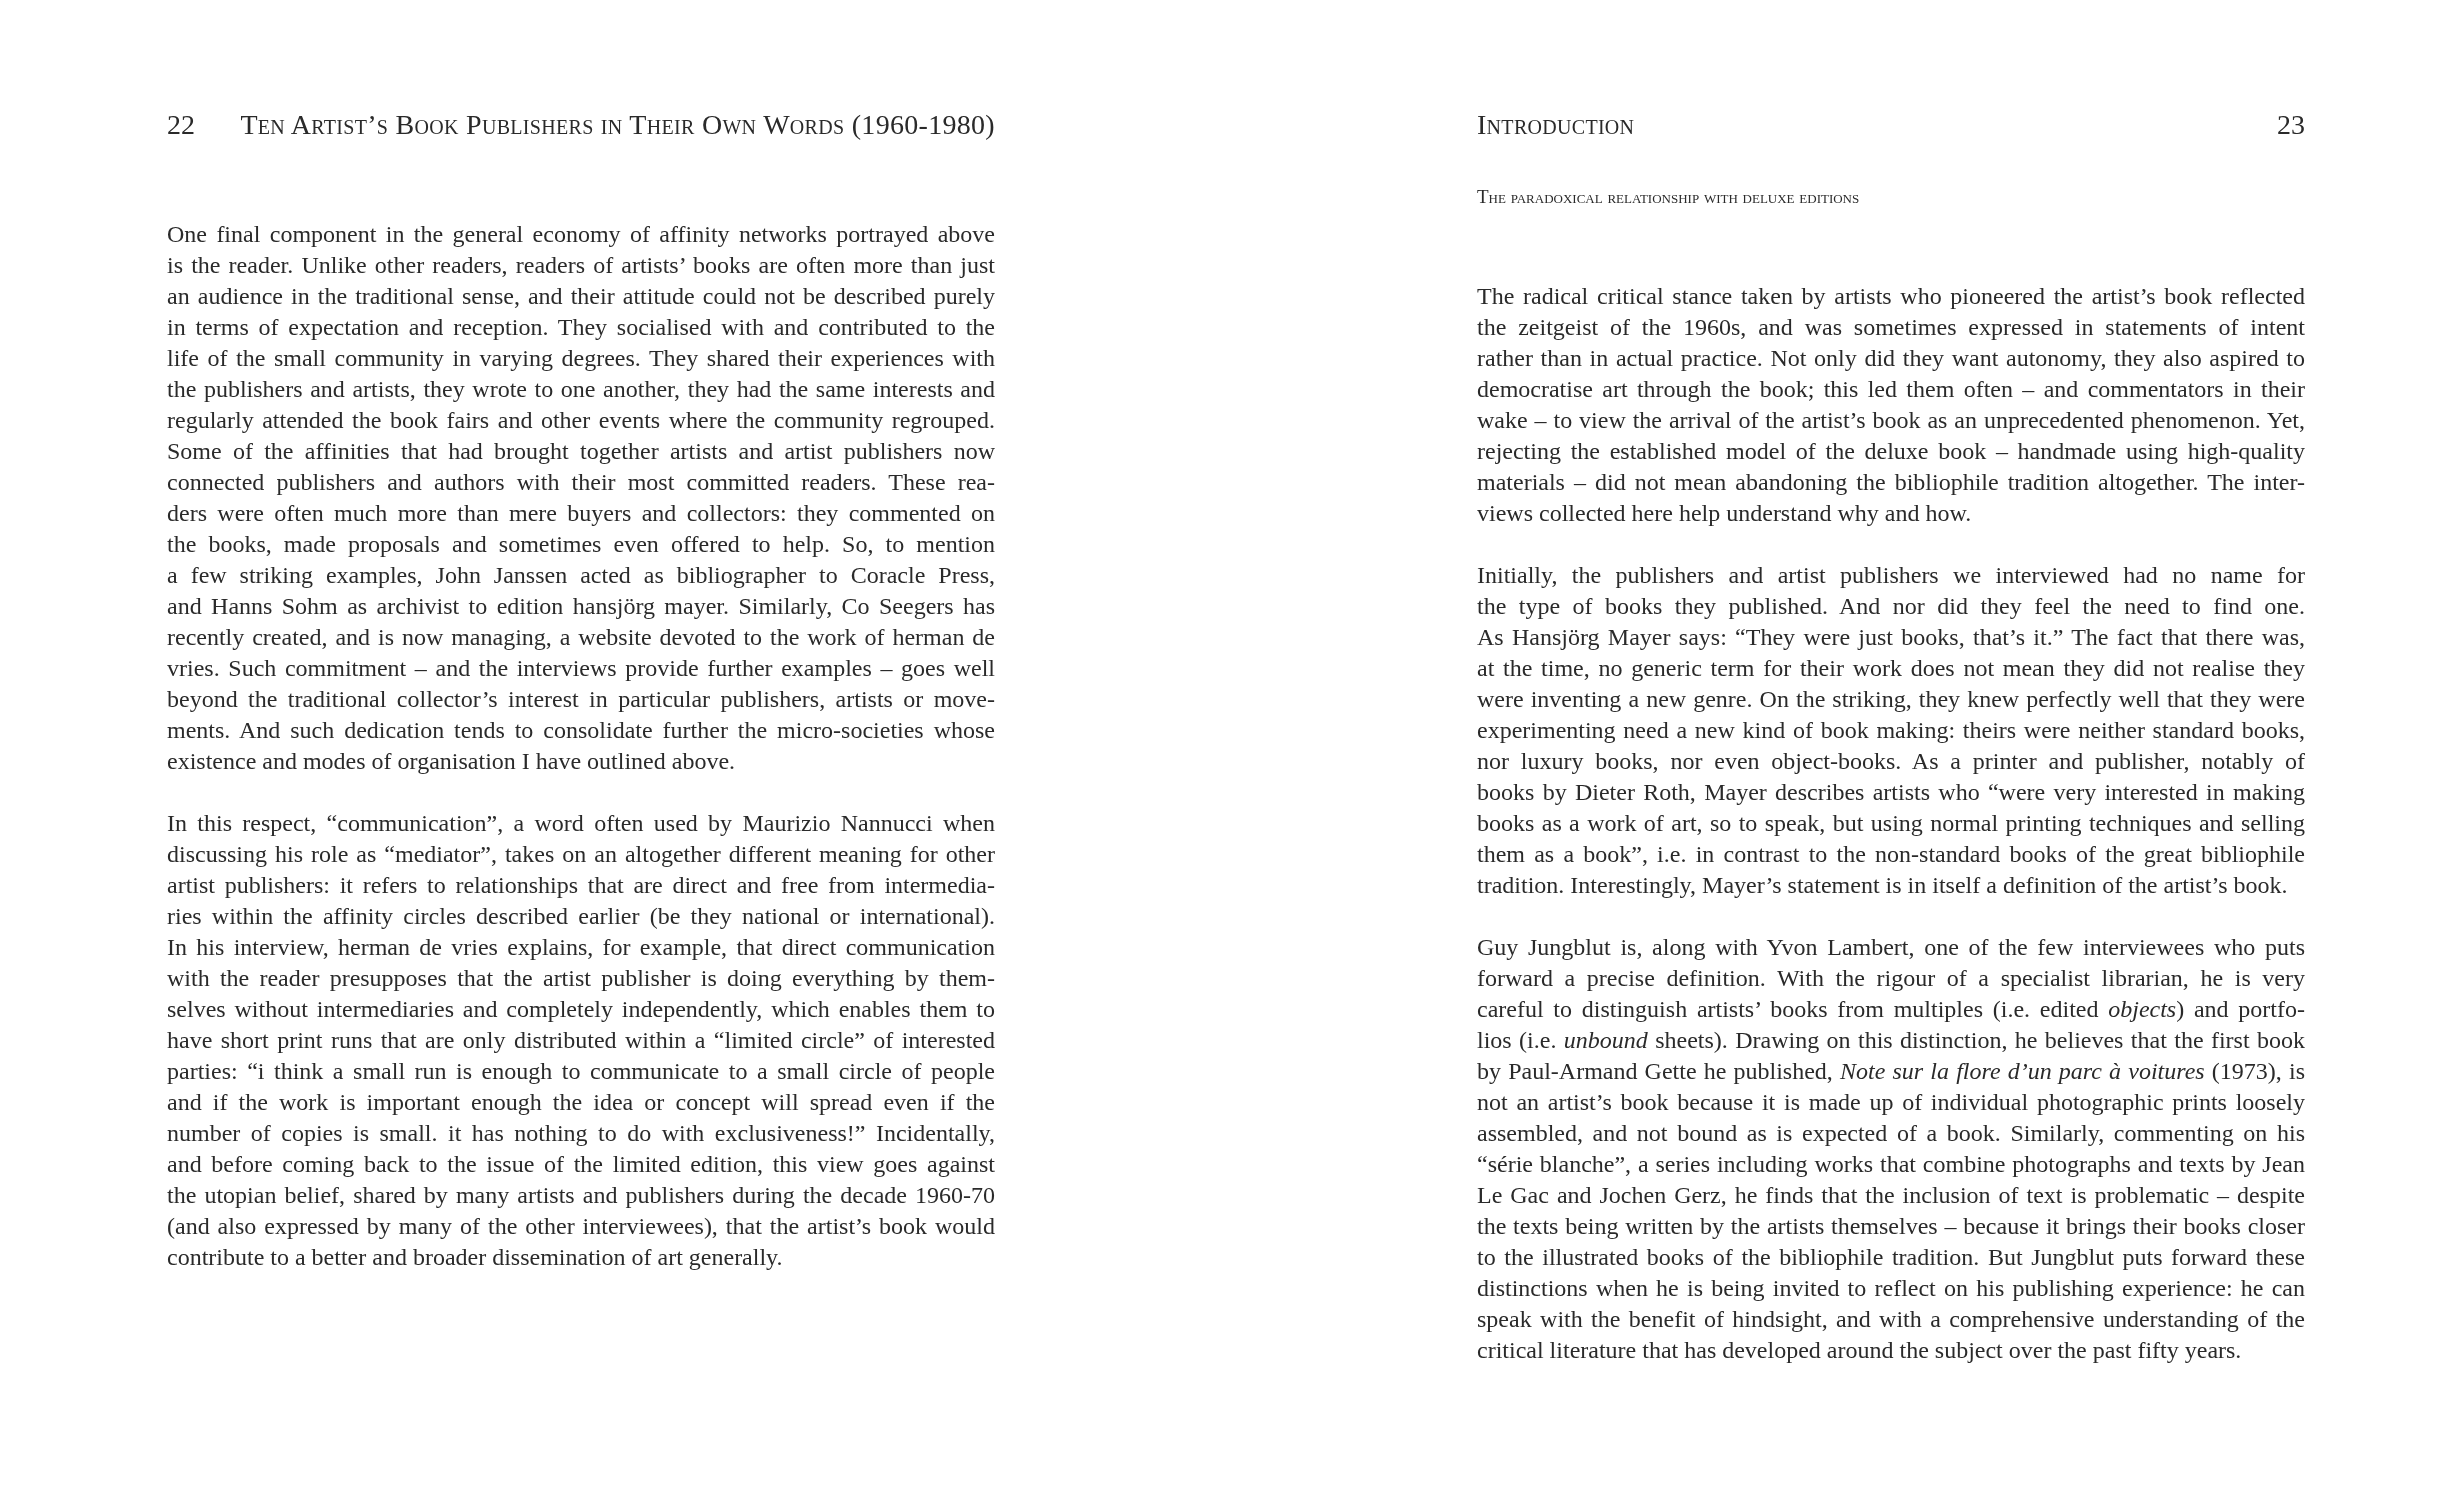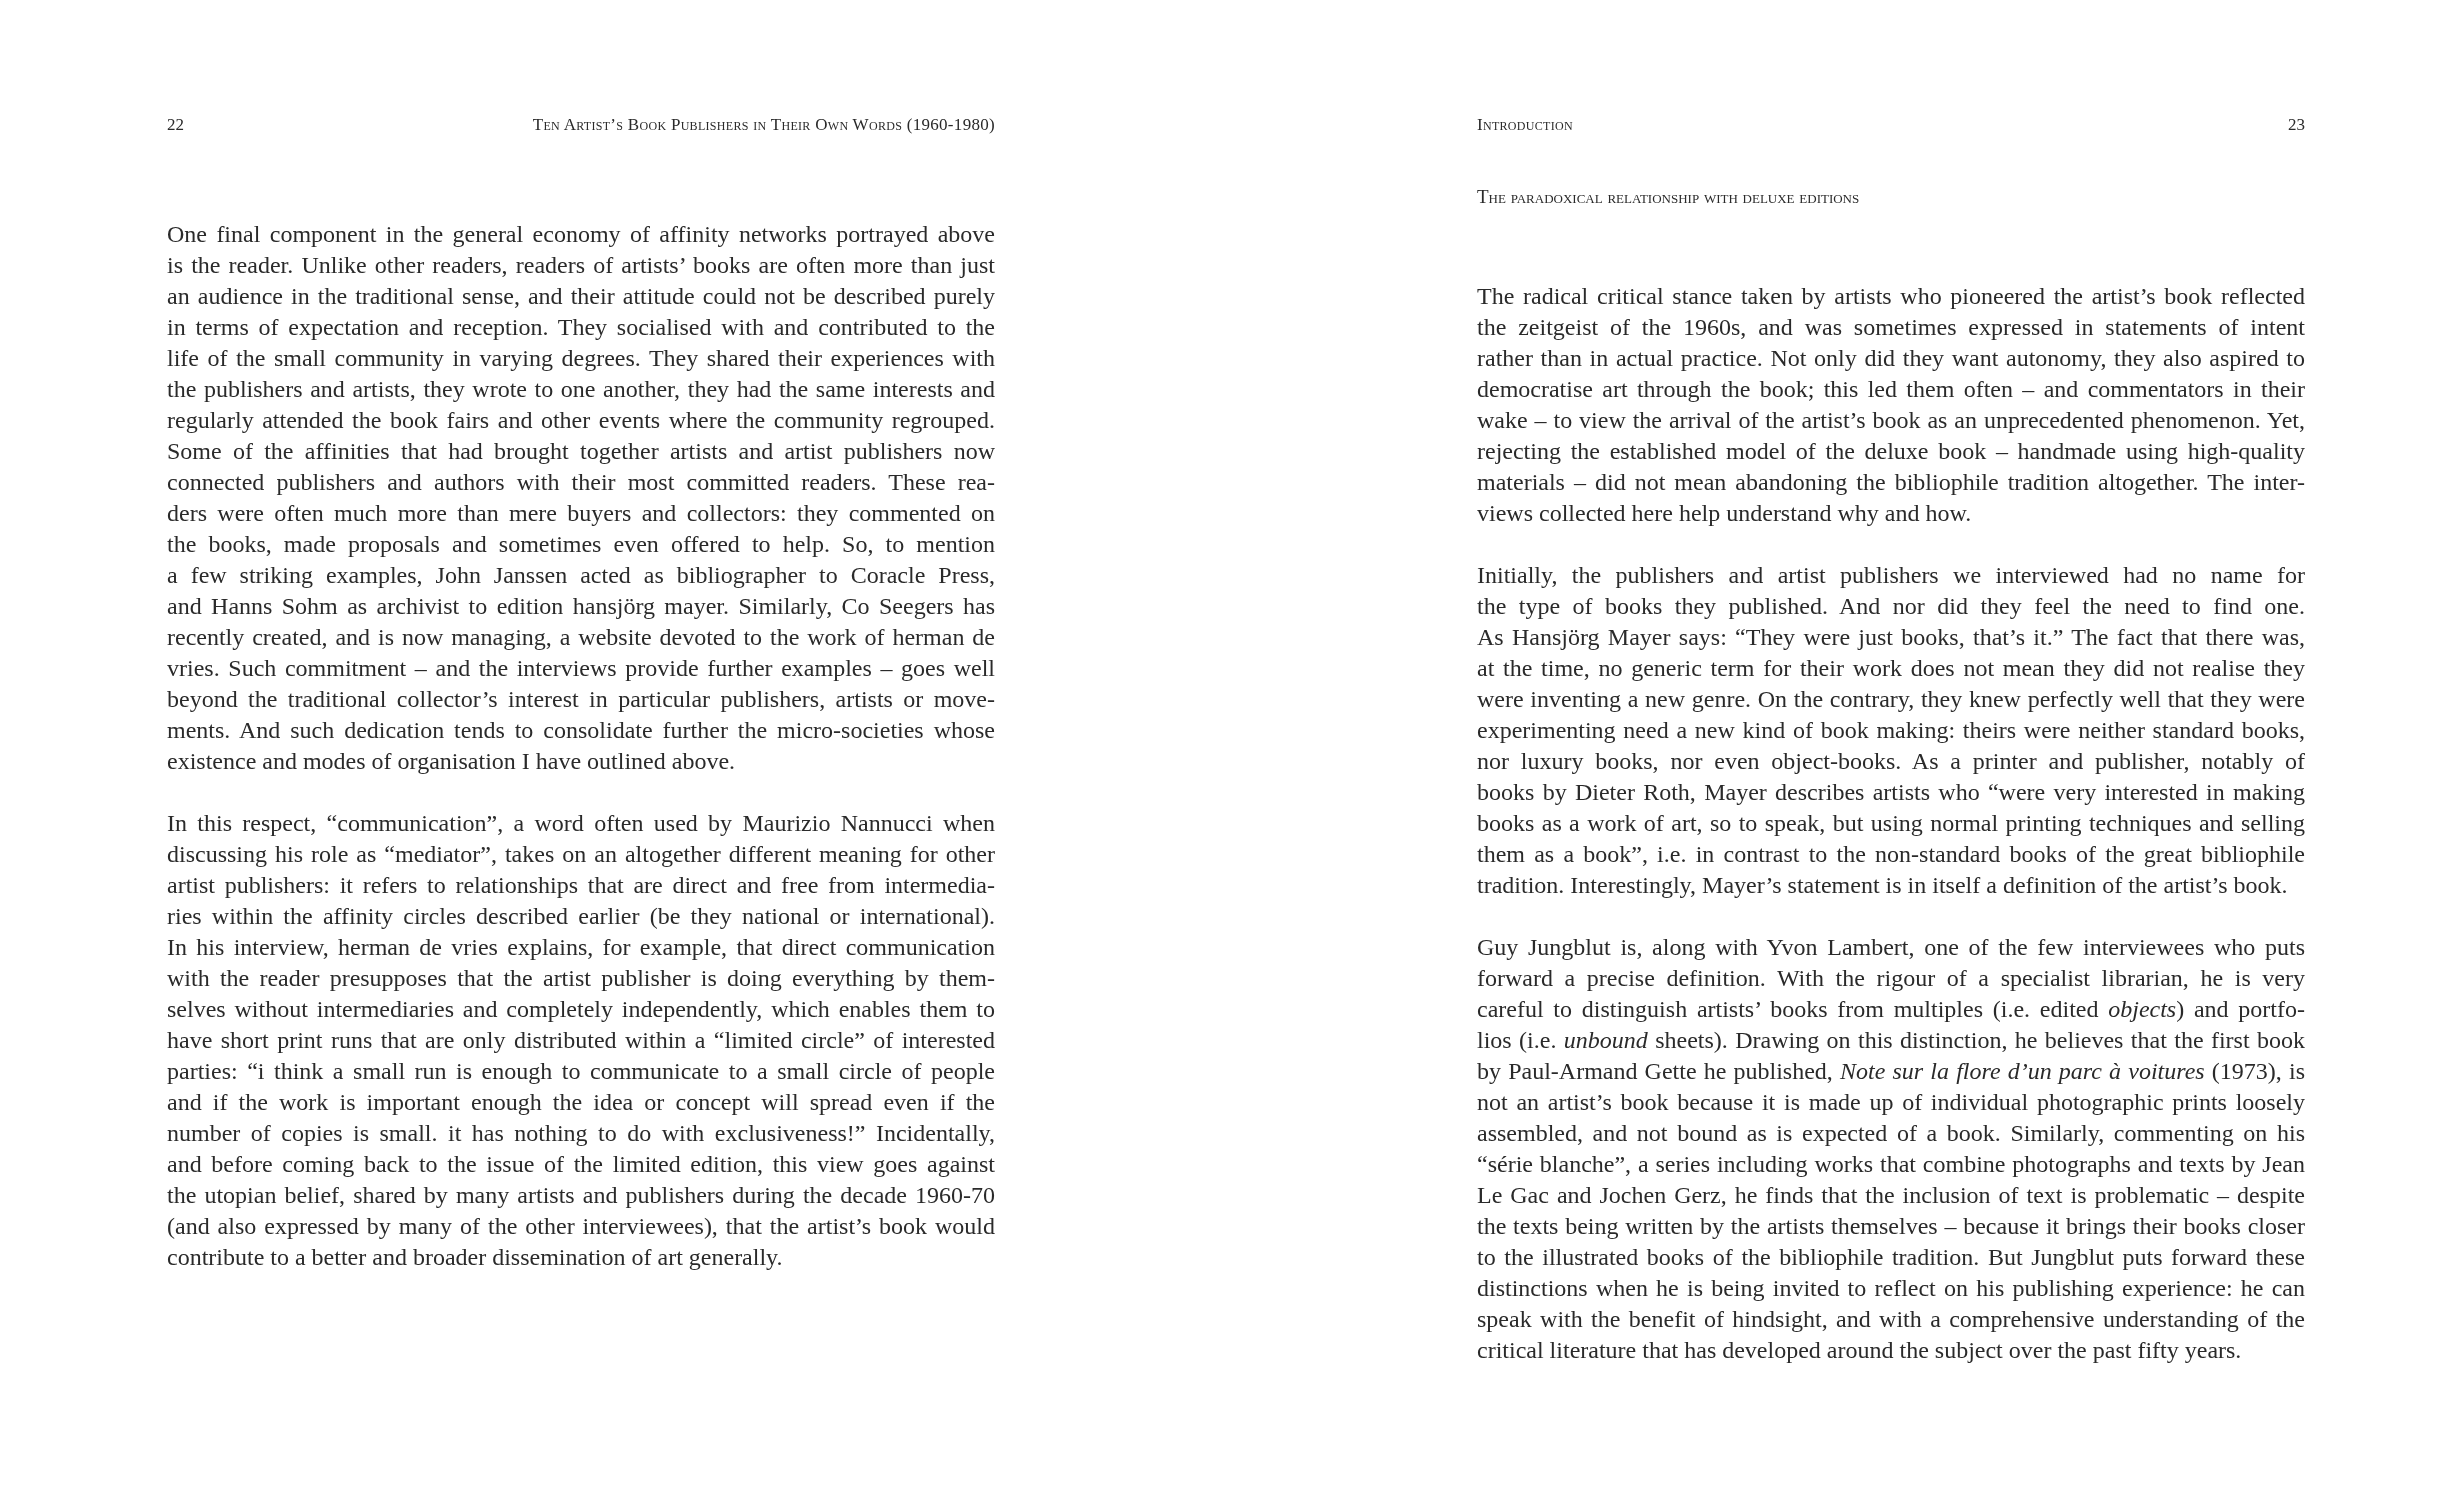--- a/index.html
+++ b/index.html
@@ -2,21 +2,21 @@
 <html style="font-size:13.5px"><head>
 <meta charset="utf-8">
 <style>
   html, body { margin: 0; padding: 0; background: #ffffff; }
   body { width: 2462px; height: 1497px; position: relative; overflow: hidden;
          font-family: "Liberation Serif", "DejaVu Serif", serif; color: #2a2a2a; }
   .page { position: absolute; top: 0; height: 1497px; }
   .page-left { left: 167px; width: 828px; }
   .page-right { left: 1477px; width: 828px; }
   .running-head { position: absolute; top: 108px; left: 0; width: 828px; height: 34px;
-                  font-size: 17px; line-height: 34px; }
+                  font-size: 28px; line-height: 34px; }
   .folio { position: absolute; top: 0; }
   .folio-left { left: 0; }
   .folio-right { right: 0; font-family: Liberation Serif, serif; }
   .head-title { position: absolute; top: 0; font-variant: small-caps; letter-spacing: 0.3px; }
   .head-title-left { right: 0; }
   .head-title-right { left: 0; }
   .section-heading { position: absolute; top: 180px; left: 0; width: 828px;
                      font-variant: small-caps; font-size: 19px; line-height: 34px; }
   .body-text { position: absolute; left: 0; width: 828px; font-size: 24px; line-height: 31px;
                text-align: justify; hyphens: manual; }
@@ -92,21 +92,21 @@
         <span class="line">wake – to view the arrival of the artist’s book as an unprecedented phenomenon. Yet,</span>
         <span class="line">rejecting the established model of the deluxe book – handmade using high-quality</span>
         <span class="line">materials – did not mean abandoning the bibliophile tradition altogether. The inter-</span>
         <span class="line last">views collected here help understand why and how.</span>
       </div>
       <div class="para">
         <span class="line">Initially, the publishers and artist publishers we interviewed had no name for</span>
         <span class="line">the type of books they published. And nor did they feel the need to find one.</span>
         <span class="line">As Hansjörg Mayer says: “They were just books, that’s it.” The fact that there was,</span>
         <span class="line">at the time, no generic term for their work does not mean they did not realise they</span>
-        <span class="line">were inventing a new genre. On the contrary, they knew perfectly well that they were</span>
+        <span class="line">were inventing a new genre. On the striking, they knew perfectly well that they were</span>
         <span class="line">experimenting need a new kind of book making: theirs were neither standard books,</span>
         <span class="line">nor luxury books, nor even object-books. As a printer and publisher, notably of</span>
         <span class="line">books by Dieter Roth, Mayer describes artists who “were very interested in making</span>
         <span class="line">books as a work of art, so to speak, but using normal printing techniques and selling</span>
         <span class="line">them as a book”, i.e. in contrast to the non-standard books of the great bibliophile</span>
         <span class="line last">tradition. Interestingly, Mayer’s statement is in itself a definition of the artist’s book.</span>
       </div>
       <div class="para">
         <span class="line">Guy Jungblut is, along with Yvon Lambert, one of the few interviewees who puts</span>
         <span class="line">forward a precise definition. With the rigour of a specialist librarian, he is very</span>

